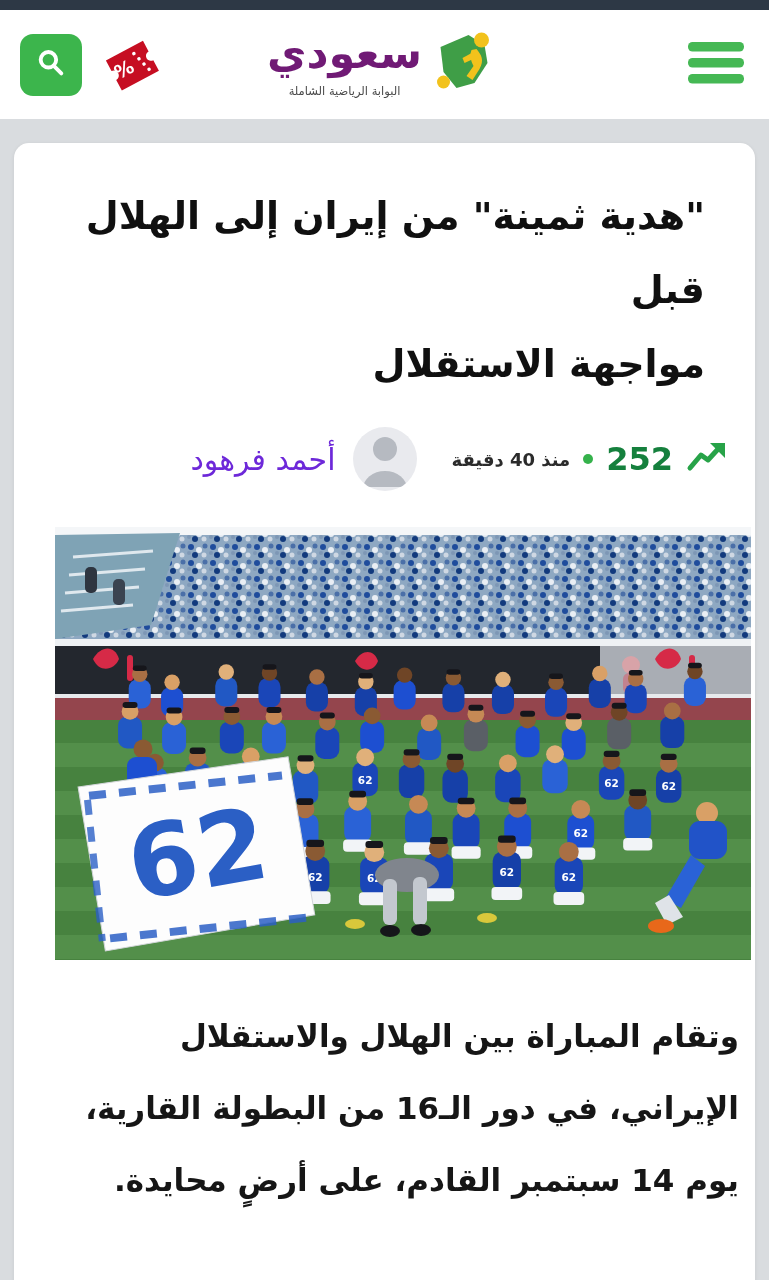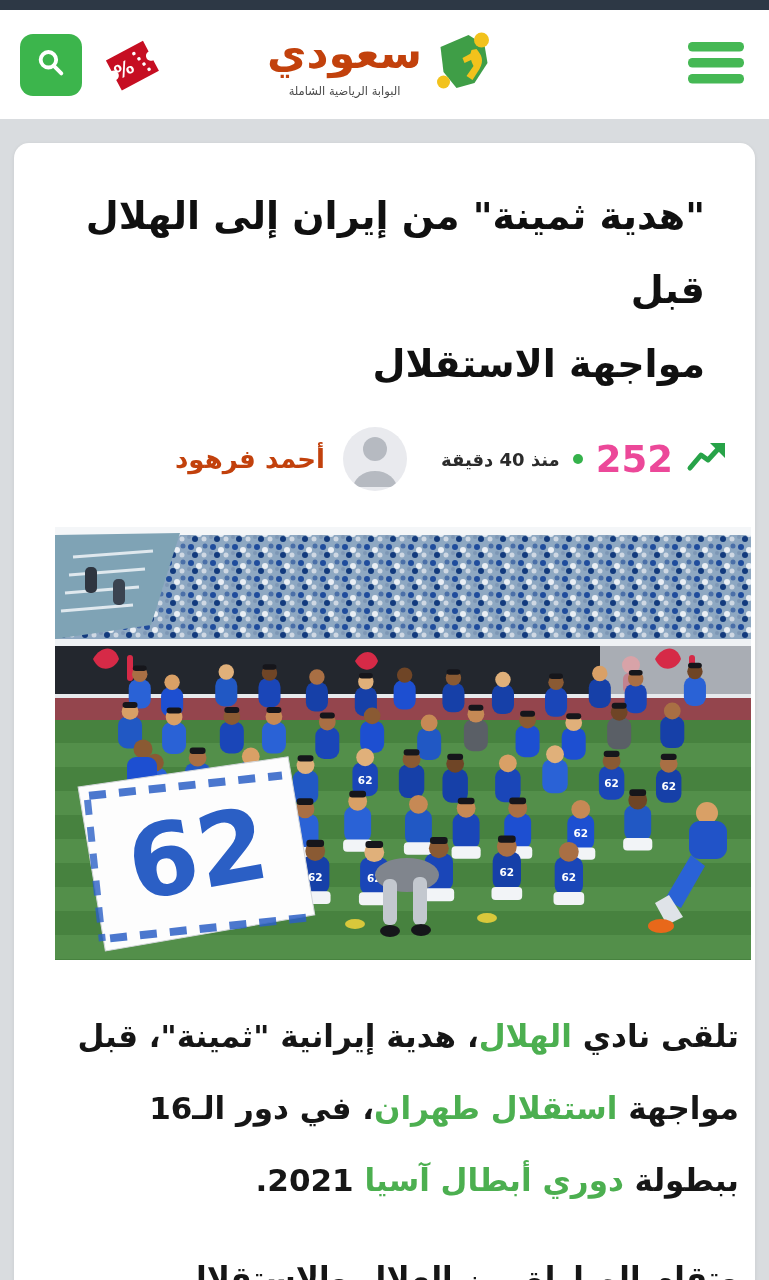--- a/index.html
+++ b/index.html
@@ -23,49 +23,49 @@
     background:#3cb54c; display:flex; align-items:center; justify-content:center;
     cursor:pointer;
   }
   .coupon-btn { background:none; border:none; cursor:pointer; }
   .logo {
     position:absolute; left:50%; top:50%; transform:translate(-50%,-50%);
     display:flex; flex-direction:row-reverse; align-items:center; gap:4px;
     text-decoration:none; cursor:pointer;
   }
   .logo-text { display:flex; flex-direction:column; align-items:center; }
-  .logo-wordmark { font-size:43px; font-weight:bold; color:#c2410c; line-height:1; }
+  .logo-wordmark { font-size:43px; font-weight:bold; color:#701a75; line-height:1; }
   .logo-tagline { font-size:11.5px; color:#4a4a4a; margin-top:9px; letter-spacing:.5px; }
   .hamburger { margin-left:auto; background:none; border:none; cursor:pointer; padding:4px; }
 
   
   .card {
     width:741px; margin:24px auto 0; background:#ffffff;
     border-radius:15px 15px 0 0; min-height:1140px;
     box-shadow:0 1px 4px rgba(0,0,0,.08);
   }
   .article-title {
     padding:36px 50px 0 44px;
     font-size:38px; font-weight:bold; color:#101010;
     text-align:right; line-height:74px;
   }
   .byline {
     display:flex; align-items:center;
     padding:0 27px 0 40px; margin-top:26px;
   }
   .stats { display:flex; align-items:center; gap:13px; }
-  .views { font-size:37px; font-weight:bold; color:#ec4899; }
+  .views { font-size:32px; font-weight:bold; color:#15803d; }
   .dot-sep { width:10px; height:10px; border-radius:50%; background:#35b24b; }
   .time-ago { font-size:18px; font-weight:600; color:#2b2b2b; }
   .avatar {
     width:64px; height:64px; border-radius:50%; background:#e9eaee;
     margin-right:34px; overflow:hidden; flex:0 0 auto;
     display:flex; align-items:flex-end; justify-content:center;
   }
-  .author { font-size:26px; font-weight:bold; color:#c2410c; margin-right:18px; }
+  .author { font-size:30px; font-weight:normal; color:#6d28d9; margin-right:18px; }
 
   .photo-wrap { margin:36px 4px 0 40px; line-height:0;text-align:center; }
 
   .article-body { margin-top:40px; padding-bottom:30px; }
   .article-body p {
     padding:0 16px 0 44px; margin:0 0 26px;
     font-size:31px; font-weight:bold; color:#161616;
     text-align:right; line-height:72px;
   }
   .link-green { color:#4caf50; cursor:pointer; }
@@ -394,17 +394,16 @@
       <g transform="rotate(-6 140 320)">
         <polygon points="30,248 242,240 252,400 40,414" fill="#fdfdfd" stroke="#d3d6da"></polygon>
         <path d="M40,258 H234 M46,402 H246" stroke="#2b5fc5" stroke-width="8" stroke-dasharray="17 13" fill="none" opacity=".85"></path>
         <path d="M38,262 V404" stroke="#2b5fc5" stroke-width="7" stroke-dasharray="15 12" fill="none" opacity=".8"></path>
         <text x="142" y="362" font-size="100" font-weight="bold" fill="#2b5fc5" text-anchor="middle" transform="rotate(-4 142 330)" font-family="DejaVu Sans,sans-serif">62</text>
       </g>
     </svg>
   </figure>
 
   <div class="article-body">
-    <p><span>تلقى نادي </span><span class="link-green">الهلال</span><span>، هدية إيرانية "ثمينة"، قبل مواجهة </span><span class="link-green">استقلال طهران</span><span>، في دور الـ16 ببطولة </span><span class="link-green">دوري أبطال آسيا</span><span> 2021.</span></p>
     <p>وتقام المباراة بين الهلال والاستقلال الإيراني، في دور الـ16 من البطولة القارية، يوم 14 سبتمبر القادم، على أرضٍ محايدة.</p>
   </div>
 
 </main>
 
 </body></html>

